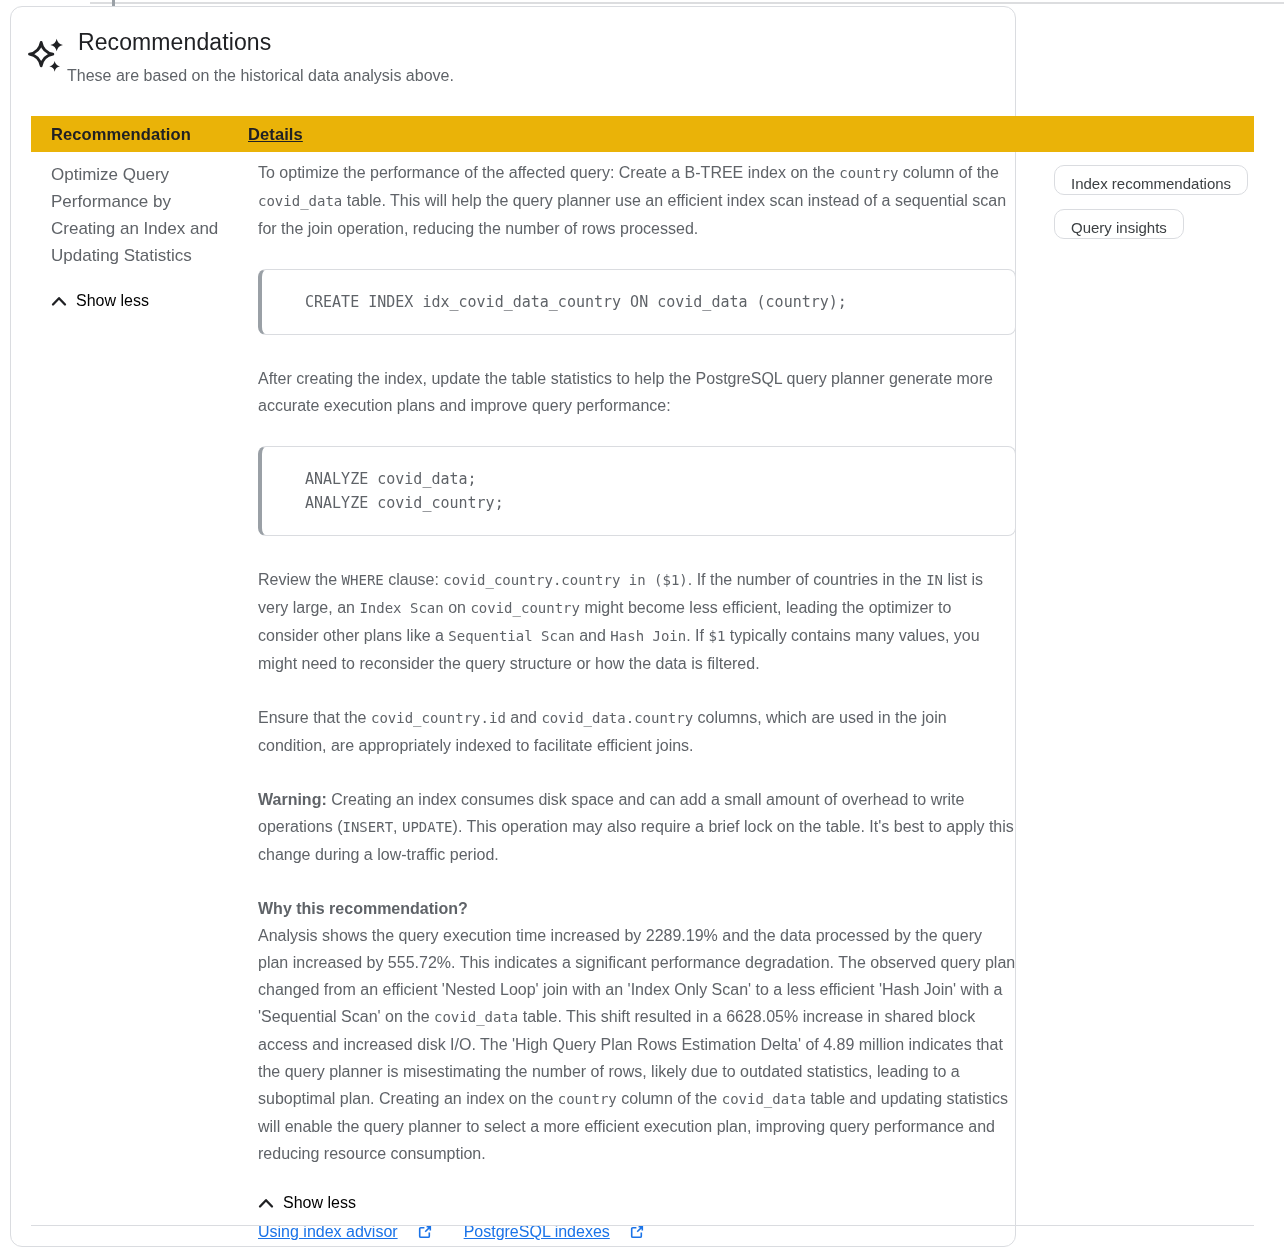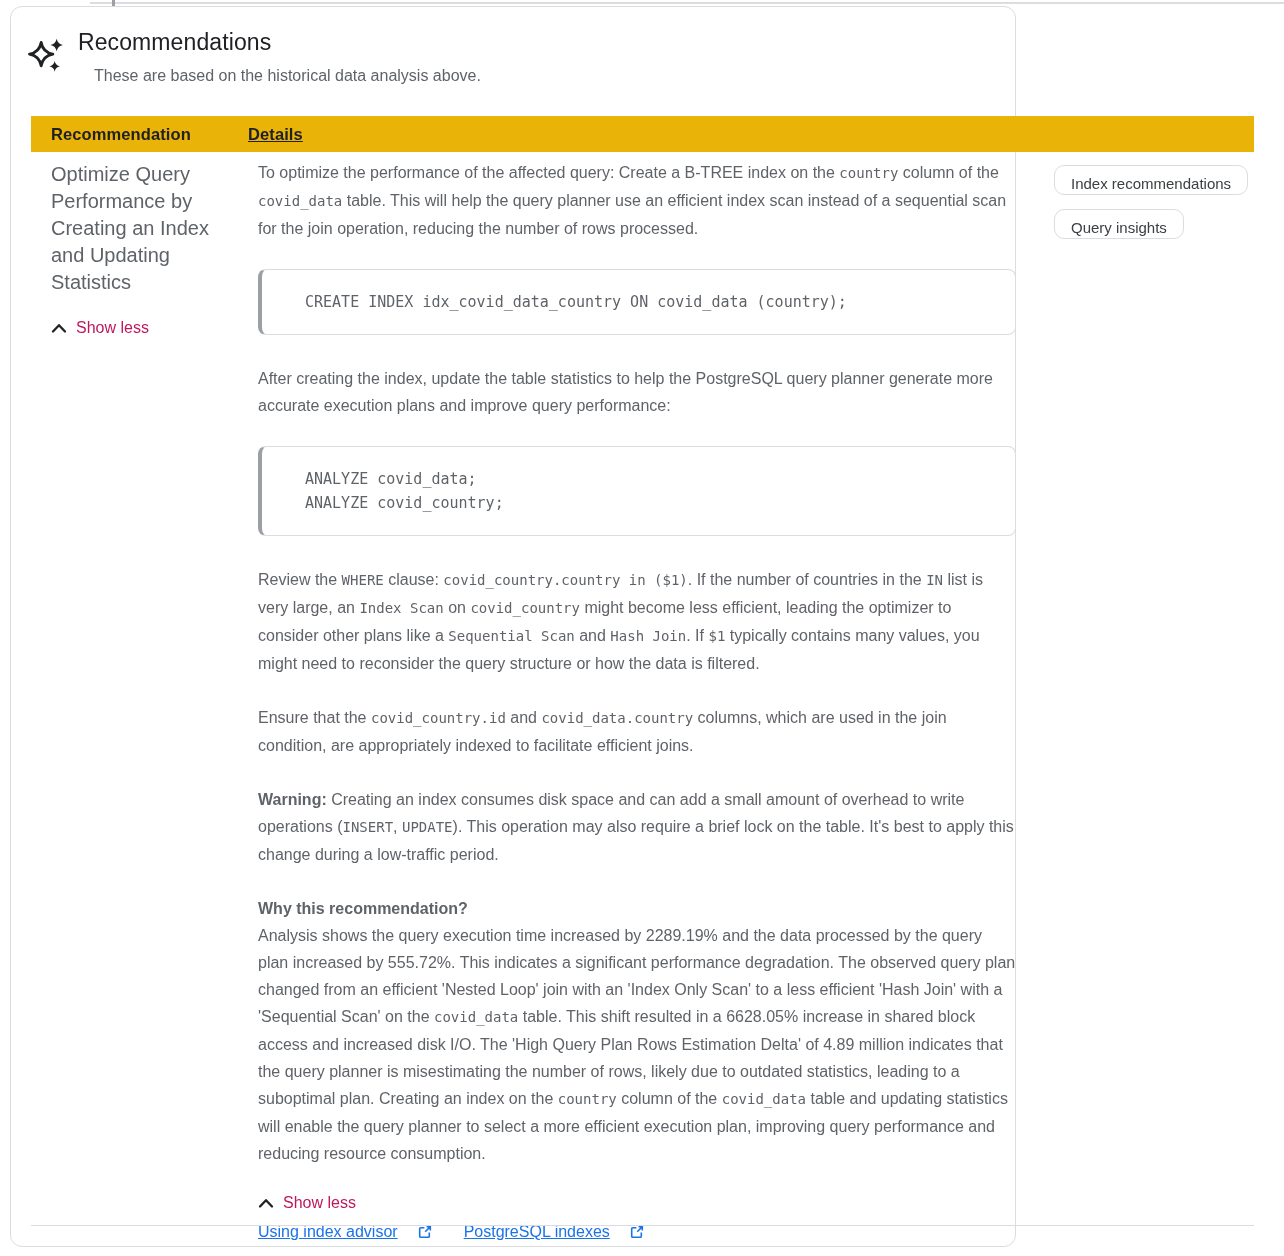--- a/index.html
+++ b/index.html
@@ -7,35 +7,35 @@
     font-family: "Liberation Sans", "DejaVu Sans", sans-serif; }
   .top-line { position: absolute; left: 90px; top: 2px; width: 1194px; height: 2px; background: #dcdddf; }
   .top-tick { position: absolute; left: 112px; top: 0; width: 3px; height: 9px; background: #9aa0a6; }
 
   .card { position: absolute; left: 10px; top: 6px; width: 1006px; height: 1241px;
     background: #fff; border: 1px solid #dadce0; border-radius: 12px; }
 
   .sparkle { position: absolute; left: 16px; top: 26px; width: 40px; height: 44px; }
   .card-title { position: absolute; left: 67px; top: 22px; font-size: 23px; font-weight: 400;
     color: #202124; letter-spacing: 0.1px; }
-  .card-subtitle { position: absolute; left: 83px; top: 60px; font-size: 16px; color: #5f6368; }
+  .card-subtitle { position: absolute; left: 56px; top: 60px; font-size: 16px; color: #5f6368; }
 
   .thead { position: absolute; left: 20px; top: 109px; width: 1223px; height: 36px;
     background: #eab308; display: flex; align-items: center; }
   .th { font-size: 16.5px; font-weight: 700; color: #202124; letter-spacing: 0.1px; }
   .th-rec { margin-left: 20px; width: 197px; }
   .th-det { flex: 1; text-decoration: underline; }
 
   .row { position: absolute; left: 20px; top: 145px; width: 1223px; height: 1073px; }
   .row-divider { position: absolute; left: 20px; top: 1218px; width: 1223px; height: 1px; background: #dadce0; }
 
   .cell-rec { position: absolute; left: 20px; top: 9px; width: 168px; }
-  .rec-title { font-size: 20px; line-height: 27px; color: #5f6368; }
+  .rec-title { font-size: 17px; line-height: 27px; color: #5f6368; }
 
-  .show-less { display: inline-flex; align-items: center; gap: 9px; color: #be185d;
+  .show-less { display: inline-flex; align-items: center; gap: 9px; color: #000000;
     font-size: 16px; font-weight: 500; text-decoration: none; cursor: pointer; }
   .cell-rec .show-less { margin-top: 23px; }
   .chev { flex: 0 0 auto; display: block; }
 
   .cell-det { position: absolute; left: 227px; top: 7px; width: 758px; }
   .p { font-size: 16px; line-height: 27px; color: #5f6368; margin: 0 0 27px; }
   .p.heading { font-weight: 700; margin: 0; }
   .bold { font-weight: 700; }
   .inline-code { font-family: "DejaVu Sans Mono", "Liberation Mono", monospace; font-size: 14px; }
 

